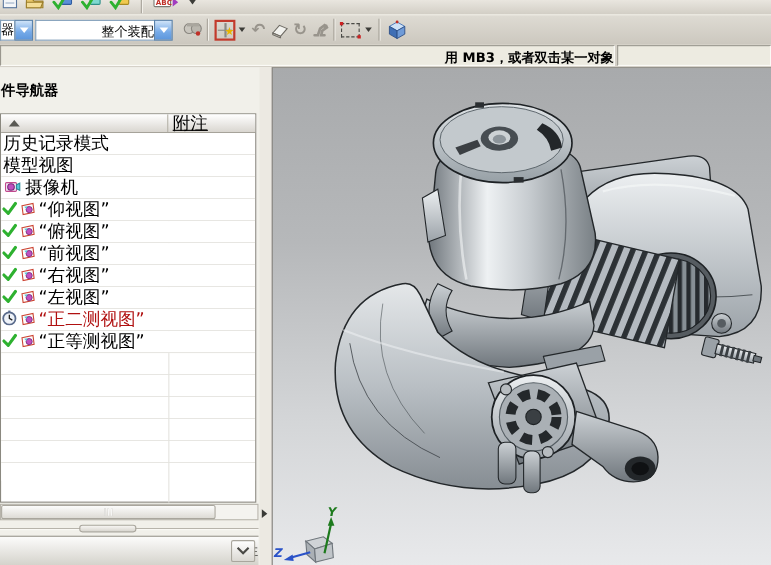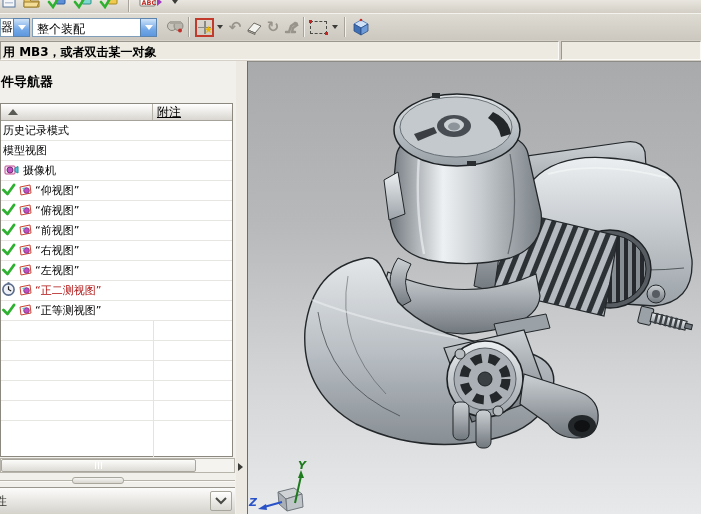--- a/index.html
+++ b/index.html
@@ -1,17 +1,17 @@
 <!DOCTYPE html>
 <html><head>
 <meta charset="utf-8">
 <style>
   * { margin:0; padding:0; box-sizing:border-box; }
   body { font-family:"DejaVu Sans", sans-serif; }
-  .app { position:relative; width:701px; height:514px; background:#d5d1c8; overflow:hidden; font-family:"DejaVu Sans", sans-serif; }
+  .app { position:relative; width:701px; height:514px; background:#d5d1c8; overflow:hidden; font-family:"DejaVu Sans", sans-serif;text-align:right; }
 
   
   .tb-row1 { position:absolute; left:0; top:0; width:701px; height:13px;
              background:linear-gradient(#e9e6df,#d2cec5); overflow:hidden; }
   .tb-row1 .strip { position:absolute; left:0; top:-9px; height:22px; display:flex; align-items:center; gap:6px; padding-left:2px; }
   .tb-row2 { position:absolute; left:0; top:13px; width:701px; height:27px;
              background:linear-gradient(#dedbd3,#ccc8bf); border-top:1px solid #f4f2ec;
              display:flex; align-items:center; }
   .icon-btn { display:flex; align-items:center; justify-content:center; cursor:default; }
   .sep { width:2px; height:20px; margin:0 3px; border-left:1px solid #a8a49b; border-right:1px solid #f2f0ea; }
@@ -44,25 +44,25 @@
 
   
   .main { position:absolute; left:0; top:61px; width:701px; height:366px; }
 
   
   .left-panel { position:absolute; left:0; top:0; width:248px; height:453px; background:#f1f0ea; }
   .nav-title { position:absolute; left:1px; top:12px; font-size:13px; font-weight:bold; color:#000; white-space:nowrap; }
   .tree-table { position:absolute; left:0; top:42px; width:233px; height:354px; background:#fff; border:1px solid #8a887f; }
   .tree-head { position:relative; height:17px; background:linear-gradient(#ffffff,#d9d6d0); border-bottom:1px solid #a6a39a; display:flex; }
   .tree-head .c1 { width:152px; border-right:1px solid #b5b2a9; display:flex; align-items:center; padding-left:7px; }
-  .tree-head .c2 { flex:1; display:flex; align-items:center; padding-left:4px; font-size:12px; color:#000;text-decoration:underline; }
+  .tree-head .c2 { flex:1; display:flex; align-items:center; padding-left:4px; font-size:16px; color:#000;text-decoration:underline; }
   .sort-tri { width:0; height:0; border-left:5px solid transparent; border-right:5px solid transparent; border-bottom:6px solid #5a5a54; }
   .tree-body { position:relative; height:336px; overflow:hidden; }
   .col-line { position:absolute; left:152px; top:0; bottom:0; width:1px; background:#e4e3df; }
-  .trow { position:relative; height:20px; border-bottom:1px solid #e7e6e2; display:flex; align-items:center; font-size:11px; color:#000; white-space:nowrap; background:#fff; }
+  .trow { position:relative; height:20px; border-bottom:1px solid #e7e6e2; display:flex; align-items:center; font-size:16px; color:#000; white-space:nowrap; background:#fff; }
   .trow .lbl { margin-left:2px; }
   .trow.camera .lbl { margin-left:4px; }
   .trow.checked .lbl, .trow.clock .lbl { margin-left:2px; }
   .trow.clock .lbl { color:#b01010; }
   .chk, .vicon, .cicon, .clkicon { flex:0 0 auto; }
   .chk { margin-left:1px; } .vicon { margin-left:2px; } .cicon { margin-left:3px; } .clkicon { margin-left:0; }
   .filler { height:116px; background:repeating-linear-gradient(to bottom,#ffffff 0 19px,#e7e6e2 19px 20px); }
 
   .hscroll { position:absolute; left:0; top:397px; width:235px; height:15px; background:#f4f3ef; border:1px solid #b7b4ab; }
   .hthumb { position:absolute; left:0; top:0; width:195px; height:13px; background:linear-gradient(#fcfcfb,#dddbd5);

